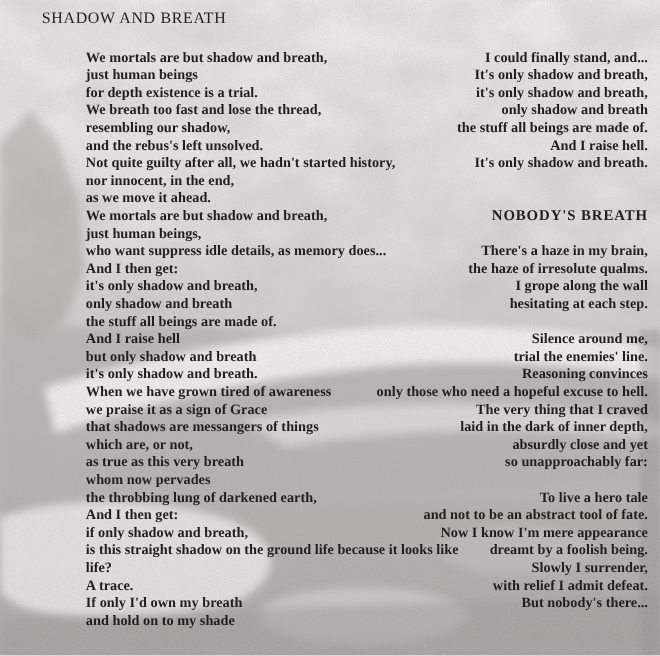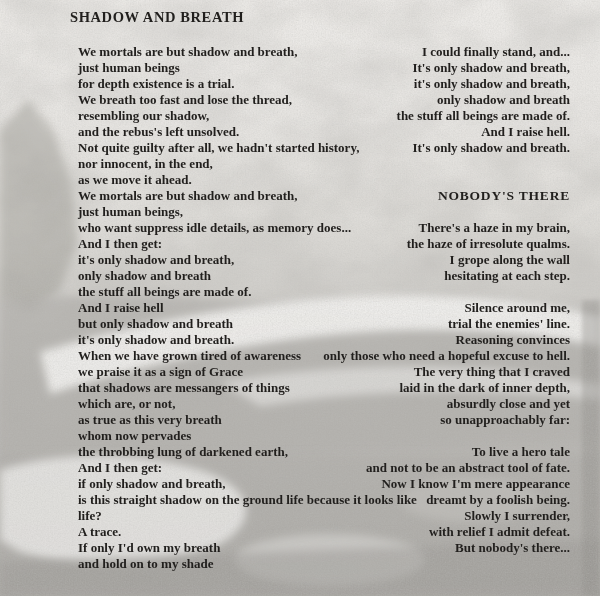--- a/index.html
+++ b/index.html
@@ -8,26 +8,26 @@
     width:600px;height:596px;
     overflow:hidden;
     background:linear-gradient(180deg,
       #edebe8 0%, #e7e5e2 18%, #dfddd9 36%,
       #cbc9c5 52%, #bbb9b5 66%, #b3b1ad 82%, #a8a6a2 100%);
     font-family:"Liberation Serif", serif;
   }
   .bg-art{position:absolute;left:0;top:0;z-index:0;}
   .page-title{
     position:absolute;left:38px;top:9px;z-index:2;
-    font-size:14.5px;font-weight:bold;letter-spacing:0.6px;
-    color:var(--ink,#211f1d);white-space:nowrap;margin-left:32px;
+    font-size:14.5px;font-weight:normal;letter-spacing:0.6px;
+    color:var(--ink,#211f1d);white-space:nowrap;
   }
   .col{position:absolute;top:44px;z-index:2;}
   .col-left{left:38px;width:560px;text-align:left;margin-left:40px;}
-  .col-right{left:10px;width:560px;text-align:right;}
+  .col-right{left:29px;width:560px;text-align:right;}
   .lyric-line{
     height:16px;line-height:16px;
     font-size:13px;font-weight:bold;
     color:var(--ink,#211f1d);
     white-space:nowrap;
   }
   .song-title-line{
     font-size:13.5px;letter-spacing:0.8px;
   }
 </style>
@@ -115,21 +115,21 @@
   <div class="col col-right">
       <div class="lyric-line">I could finally stand, and...</div>
       <div class="lyric-line">It's only shadow and breath,</div>
       <div class="lyric-line">it's only shadow and breath,</div>
       <div class="lyric-line">only shadow and breath</div>
       <div class="lyric-line">the stuff all beings are made of.</div>
       <div class="lyric-line">And I raise hell.</div>
       <div class="lyric-line">It's only shadow and breath.</div>
       <div class="lyric-line">&nbsp;</div>
       <div class="lyric-line">&nbsp;</div>
-      <div class="lyric-line song-title-line">NOBODY'S THERE</div>
+      <div class="lyric-line song-title-line">NOBODY'S BREATH</div>
       <div class="lyric-line">&nbsp;</div>
       <div class="lyric-line">There's a haze in my brain,</div>
       <div class="lyric-line">the haze of irresolute qualms.</div>
       <div class="lyric-line">I grope along the wall</div>
       <div class="lyric-line">hesitating at each step.</div>
       <div class="lyric-line">&nbsp;</div>
       <div class="lyric-line">Silence around me,</div>
       <div class="lyric-line">trial the enemies' line.</div>
       <div class="lyric-line">Reasoning convinces</div>
       <div class="lyric-line">only those who need a hopeful excuse to hell.</div>

